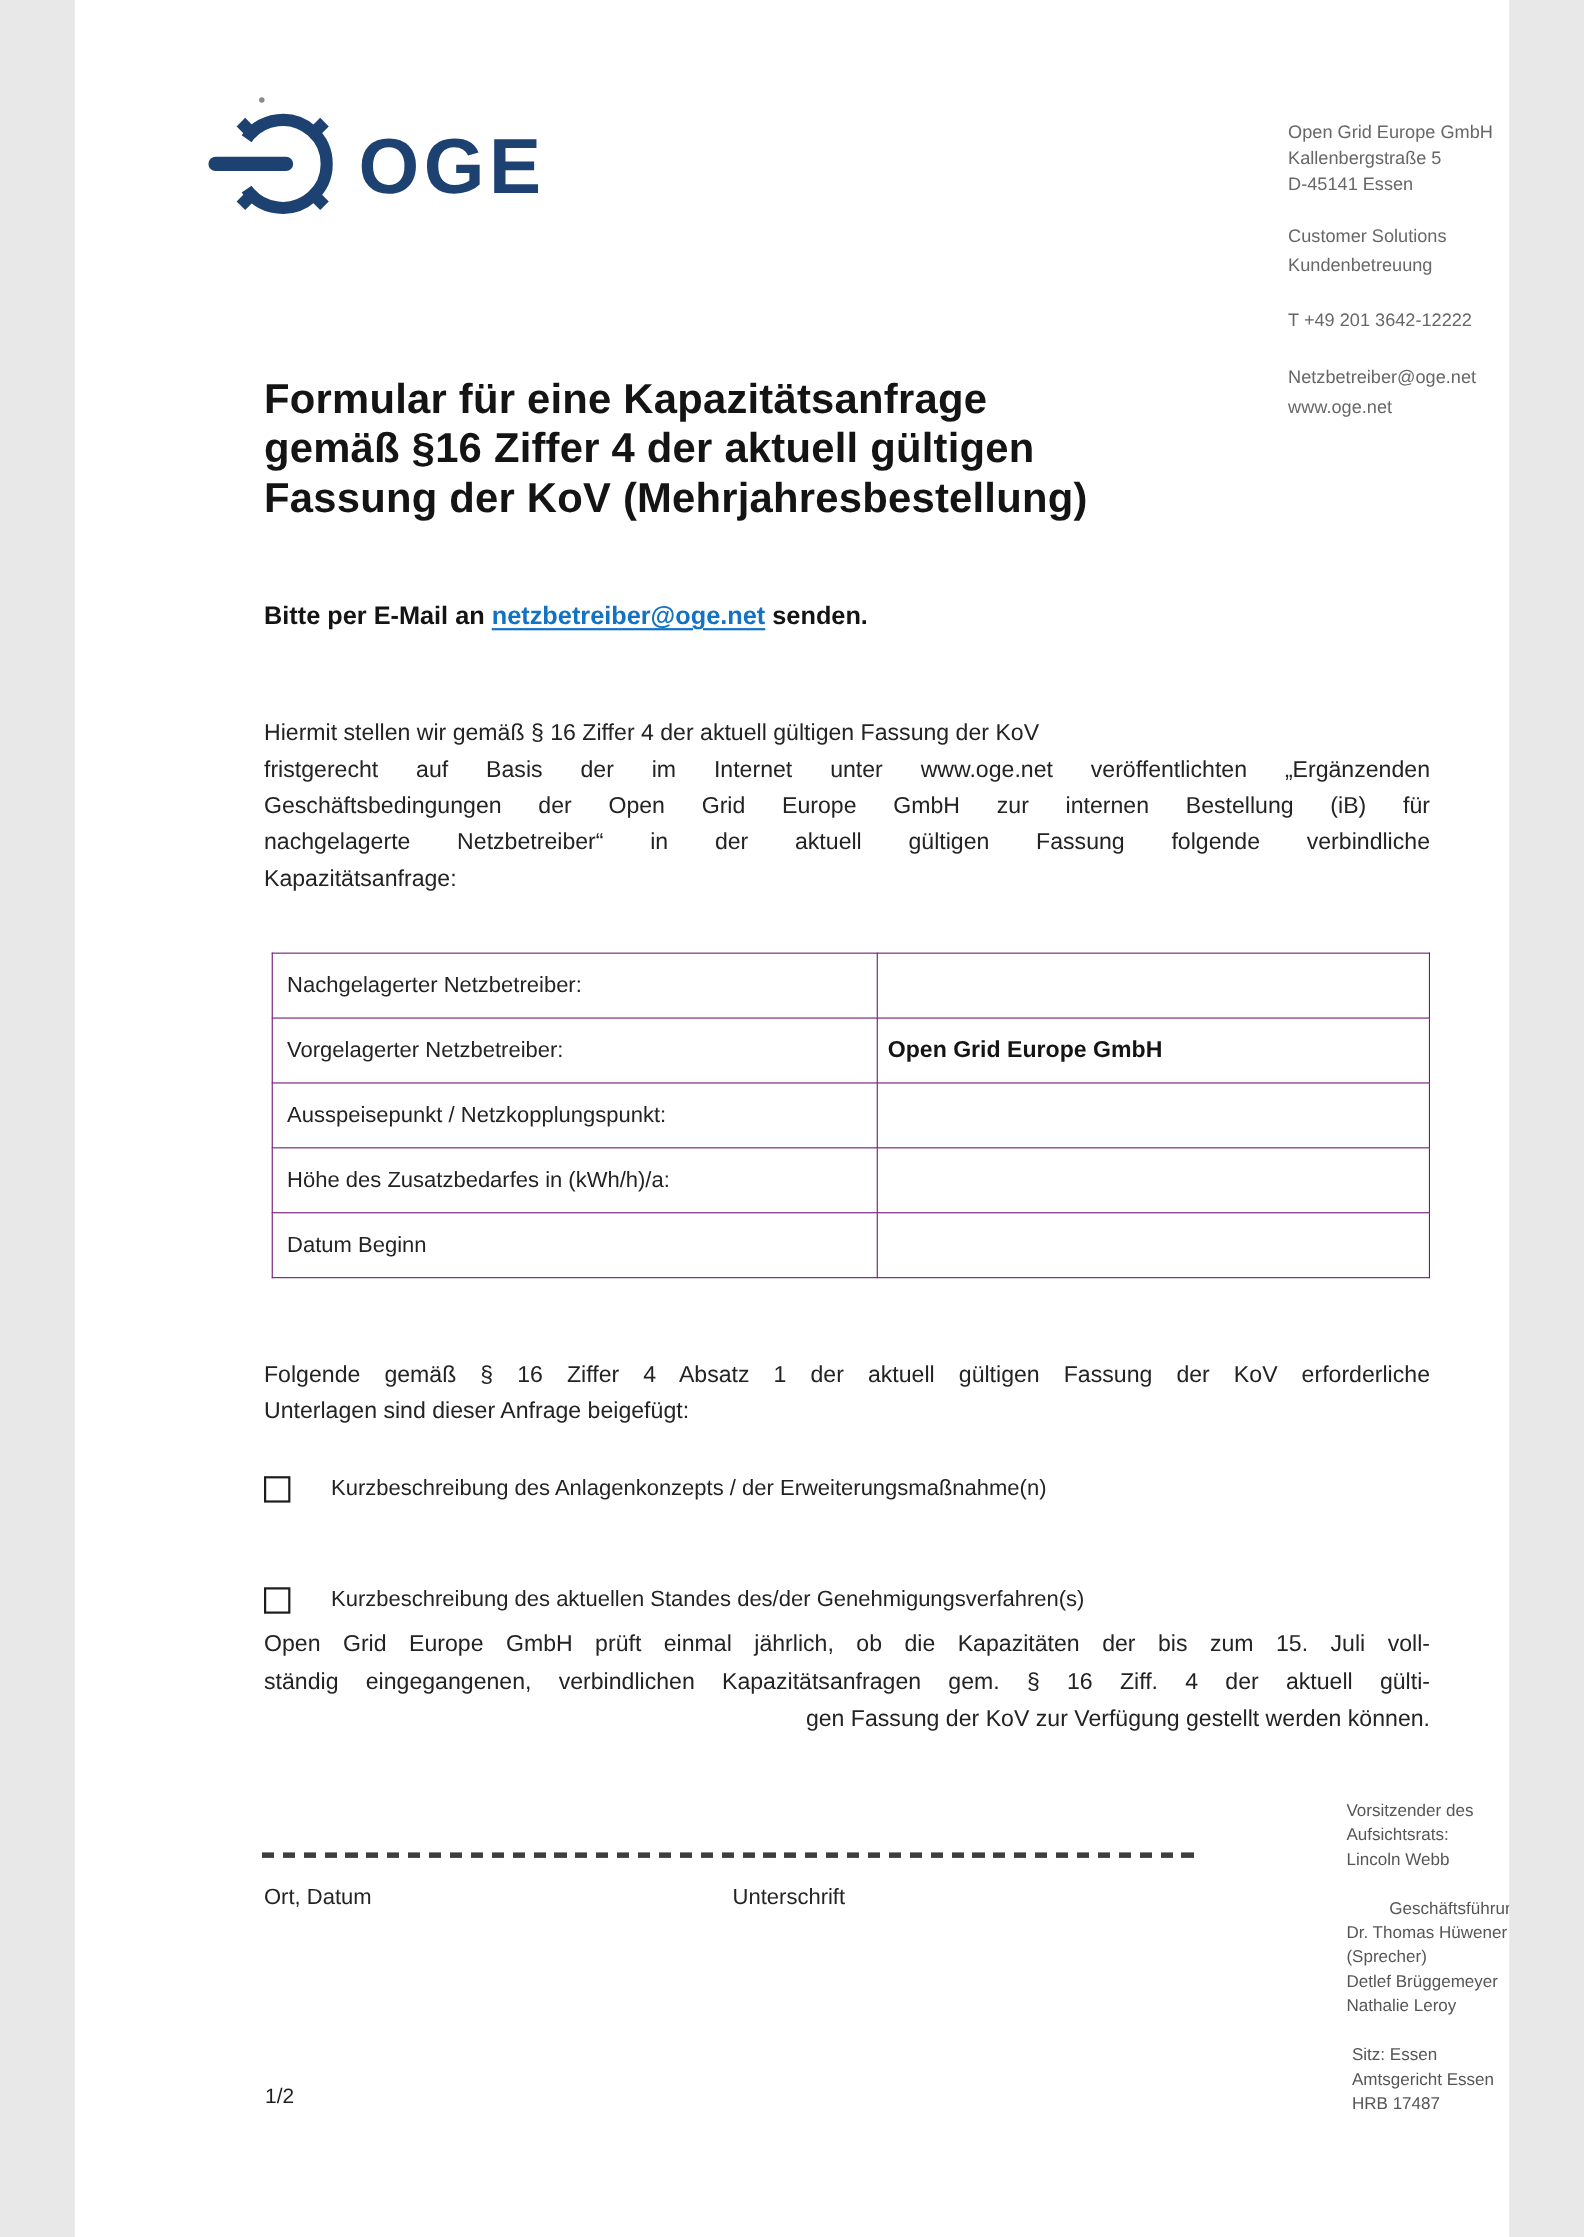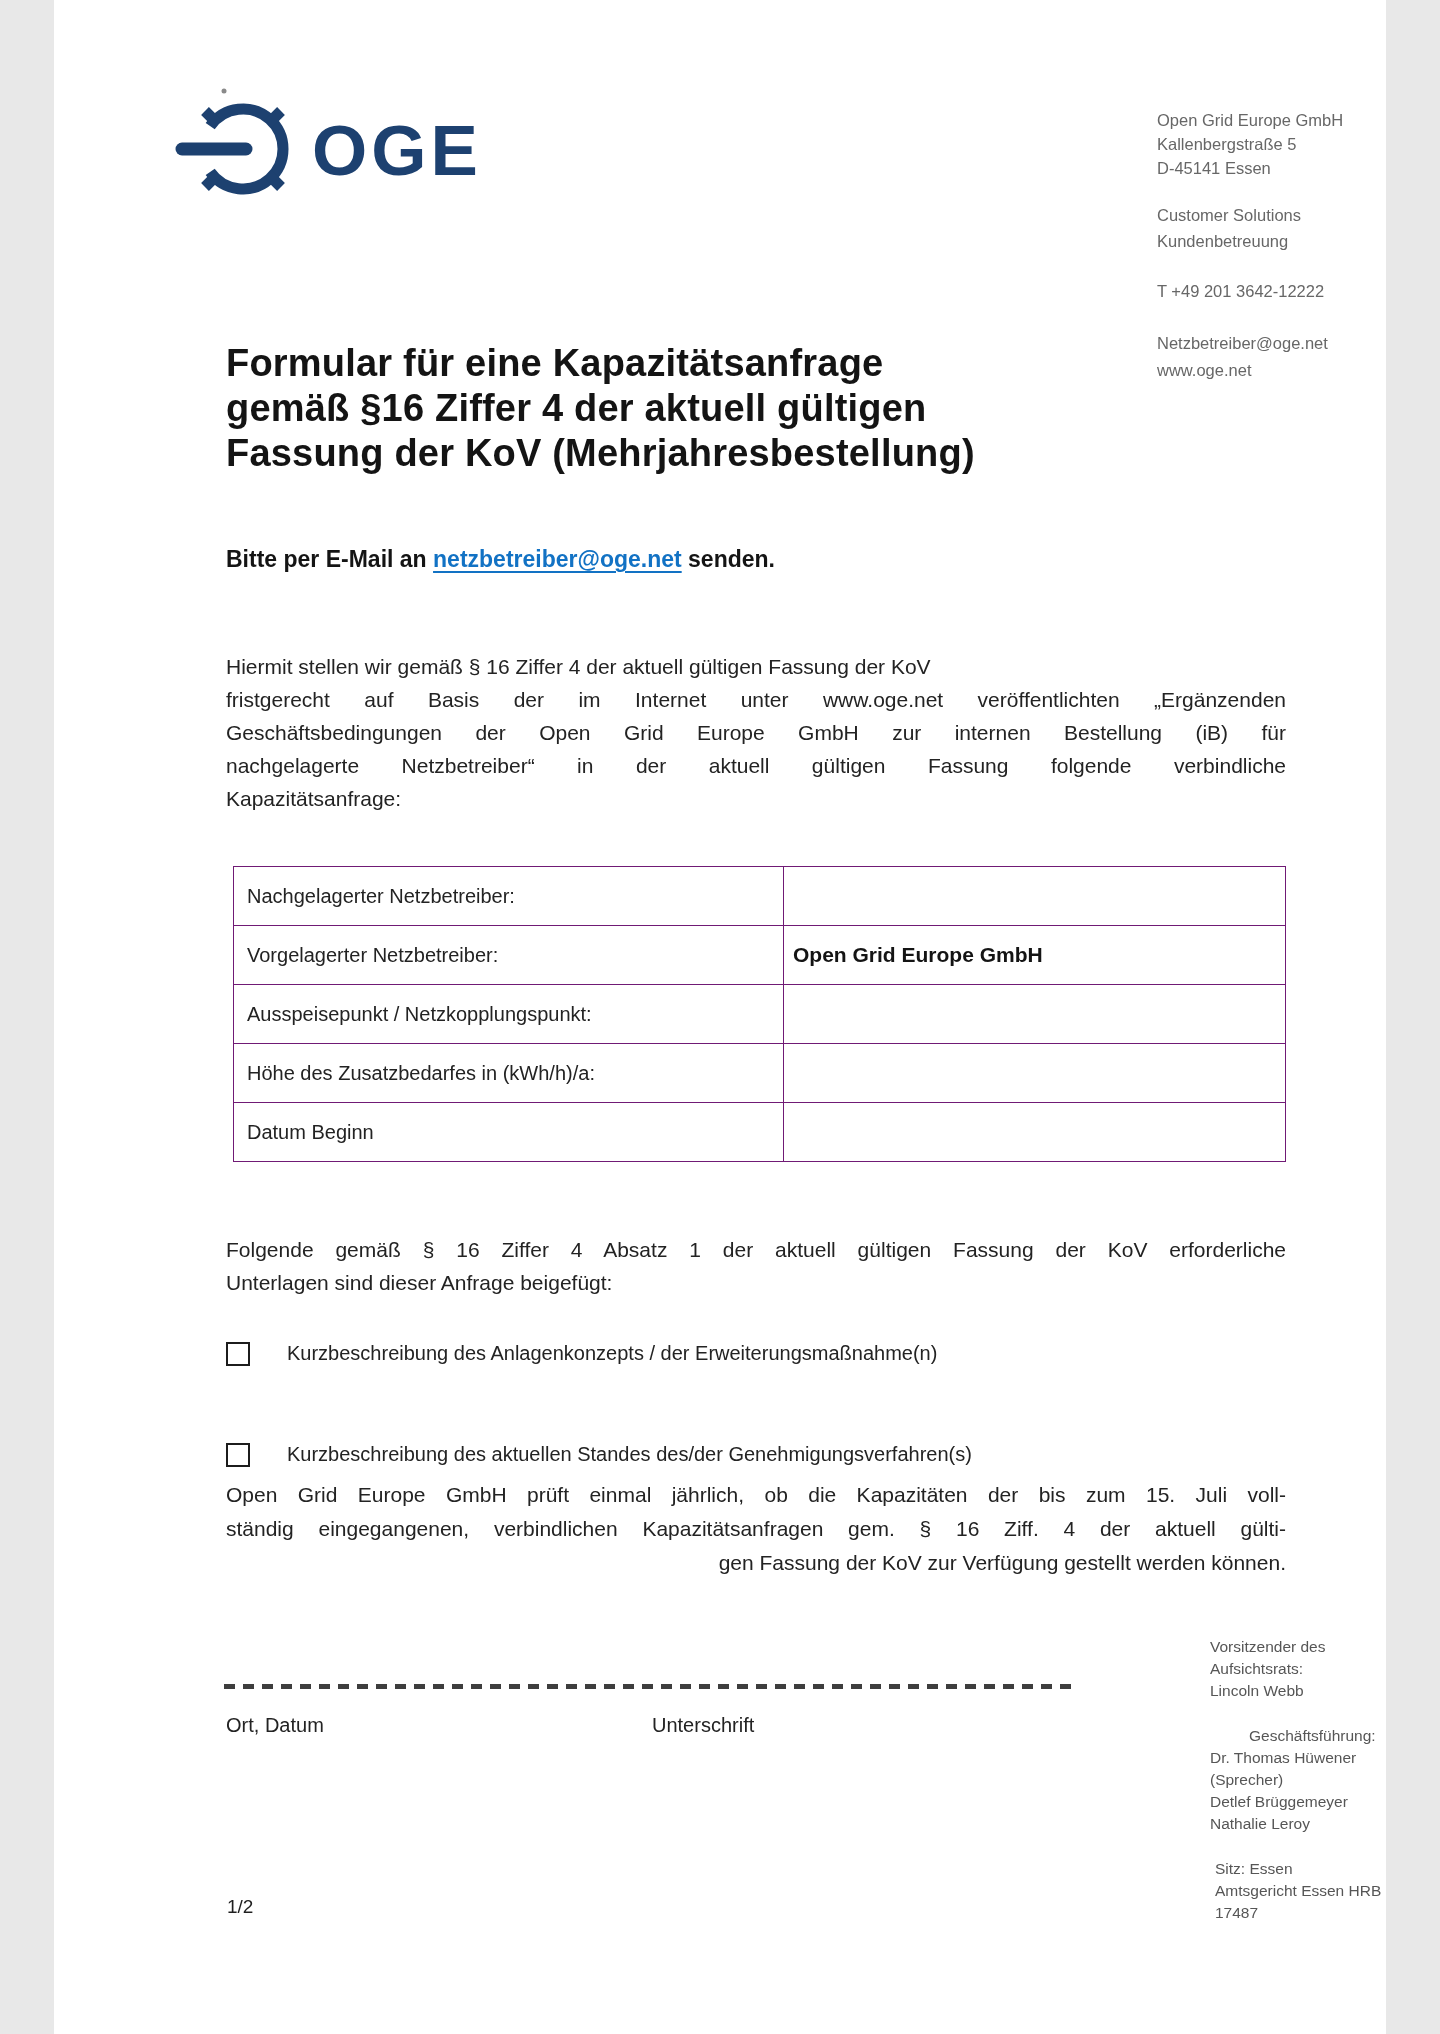--- a/index.html
+++ b/index.html
@@ -4,21 +4,20 @@
 <style>
   html,body{margin:0;padding:0;background:#e8e8e8;}
   .page{
     position:relative;
     width:1304px;height:2034px;
     background:#ffffff;
     font-family:"Liberation Sans","DejaVu Sans",sans-serif;
     color:#1f1f1f;
     overflow:hidden;
     margin:0 auto;
-    padding-left:28px;
   }
 
   
   .logo-svg{position:absolute;left:120px;top:82px;width:340px;height:122px;}
 
   
   .letterhead{position:absolute;left:1103px;top:108px;font-size:16.5px;line-height:24px;color:#676767;}
   .letterhead .lh-line{white-space:nowrap;}
   .letterhead .gap-a{margin-top:22px;line-height:26px;}
   .letterhead .lh26{line-height:26px;}

